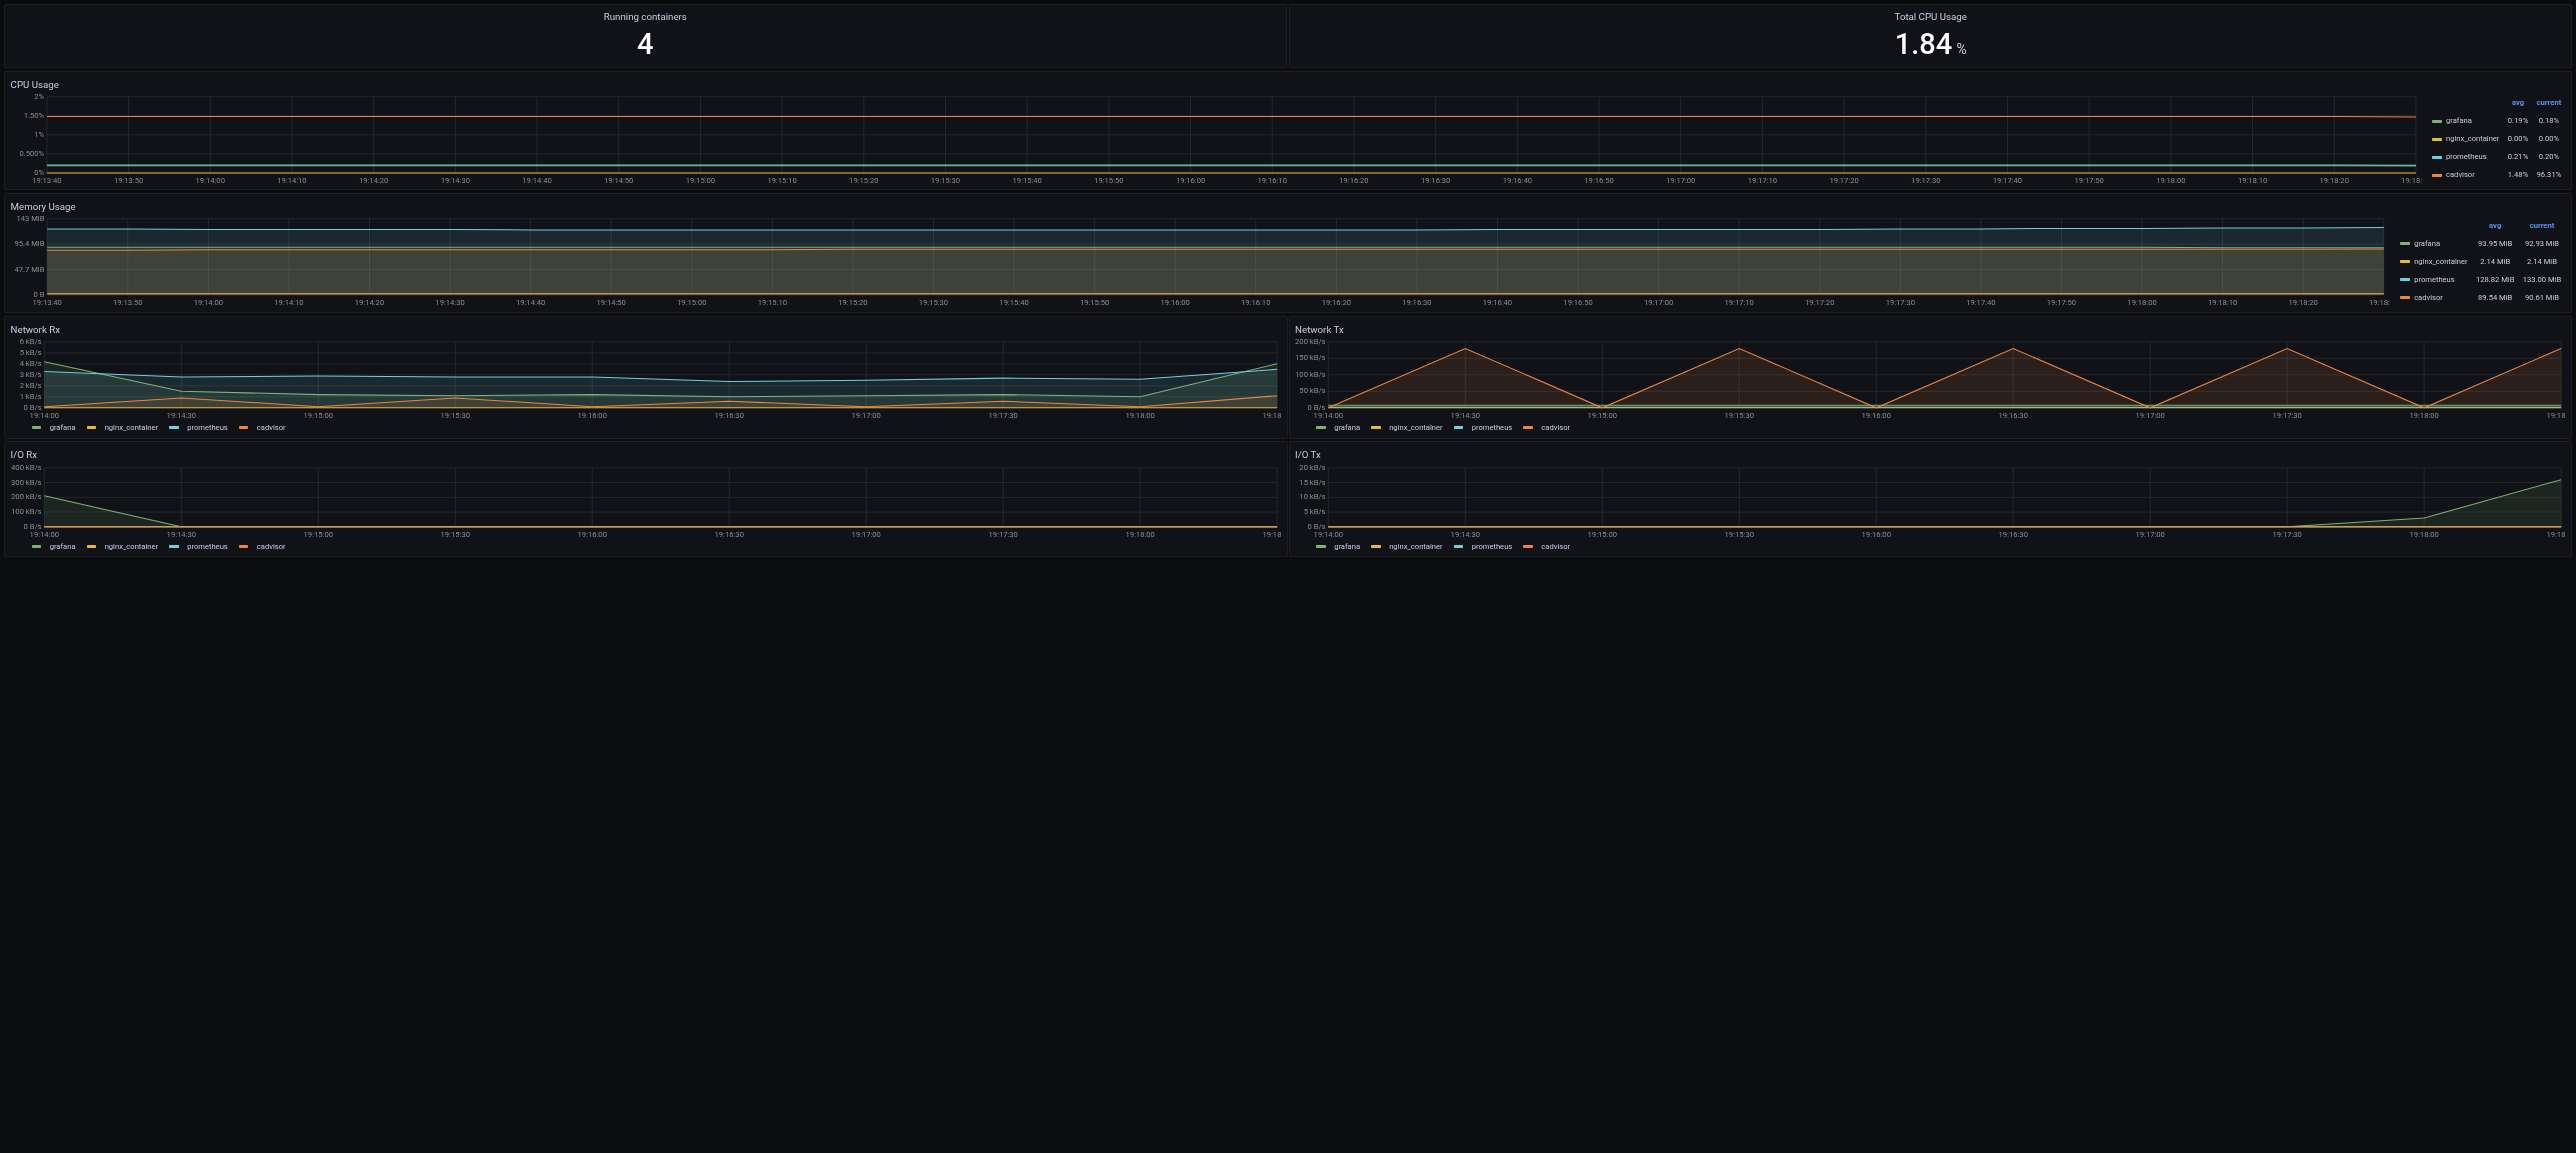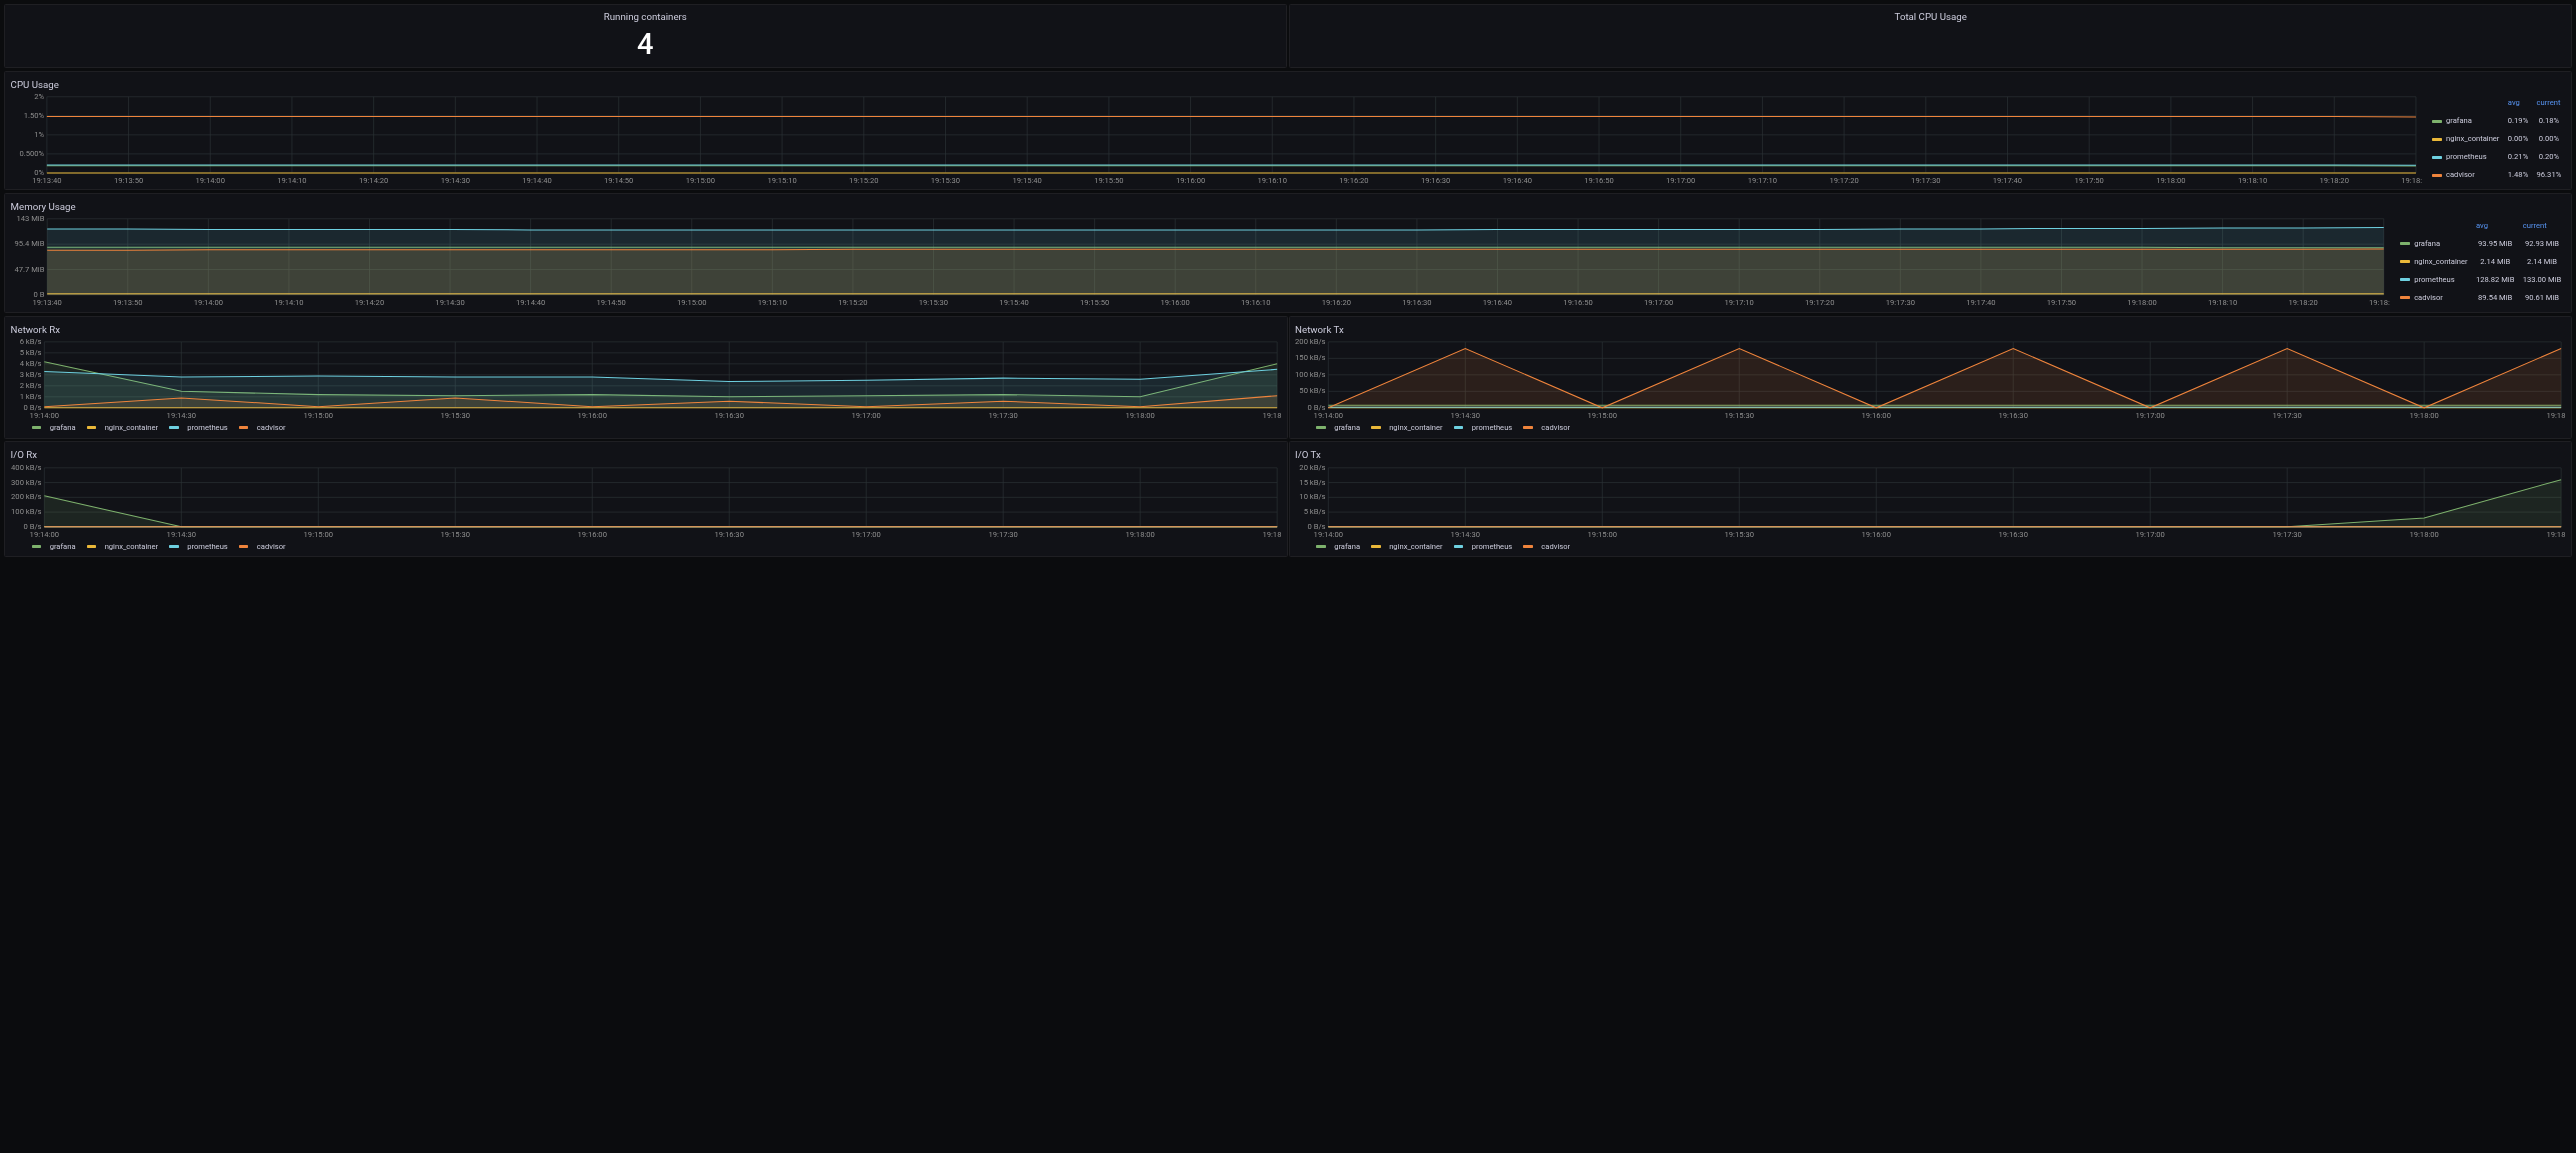--- a/index.html
+++ b/index.html
@@ -14,40 +14,41 @@
 .panel-title{text-align:left;color:#ccccdc;font-size:9.7px;padding:4.2px 0}
 .chart-row{display:flex;align-items:stretch}
 .chart-area{flex:1;position:relative}
 .half-row{display:flex;gap:1px;margin-bottom:2.8px}
 .half-panel{flex:1;background:#111217;border:0.7px solid #1f1f23;border-radius:1.4px;padding:2.8px 5.6px 5.6px}
 svg{display:block}
 .axis-label{fill:#8e8e8e;font-size:11px}
 .grid-line{stroke:#2c3235;stroke-width:1}
 .series-line{fill:none;stroke-width:1.5}
 .legend-table{min-width:90px;font-size:7.6px;border-collapse:collapse;margin-left:5.6px}
-.legend-table th{color:#5794f2;text-align:left;padding:1.4px 4.2px;font-weight:400}
+.legend-table th{color:#5794f2;text-align:center;padding:1.4px 4.2px;font-weight:700}
 .legend-table td{padding:1.4px 4.2px;white-space:nowrap}
 .legend-table td.num{text-align:center;color:#ccccdc}
 .legend-swatch{display:inline-block;width:9.7px;height:2.8px;border-radius:0.7px;margin-right:4.2px;vertical-align:middle}
 .legend-row td:first-child{color:#ccccdc}
 .h-legend{display:flex;gap:11px;padding:4.2px 0 0 21px;font-size:7.6px}
 .h-legend-item{display:flex;align-items:center;gap:4.2px;color:#ccccdc}
 </style>
 </head>
 <body>
 
 <div class="dashboard">
 
   <div class="stats-row">
     <div class="stat-panel">
       <div class="stat-title">Running containers</div>
       <div><span class="stat-value">4</span></div>
     </div>
     <div class="stat-panel">
       <div class="stat-title">Total CPU Usage</div>
+      <div><span class="stat-value">1.84</span><span class="stat-unit">%</span></div>
     </div>
   </div>
 
   <div class="full-panel">
     <div class="panel-title">CPU Usage</div>
     <div class="chart-row">
       <div class="chart-area">
           <svg id="chart-cpu" width="100%" height="90" viewBox="0 0 3476 130" style="font-size:12px">
             <line class="grid-line" x1="48" y1="114" x2="3470" y2="114"></line>
             <text class="axis-label" x="44" y="117" text-anchor="end">0%</text>

